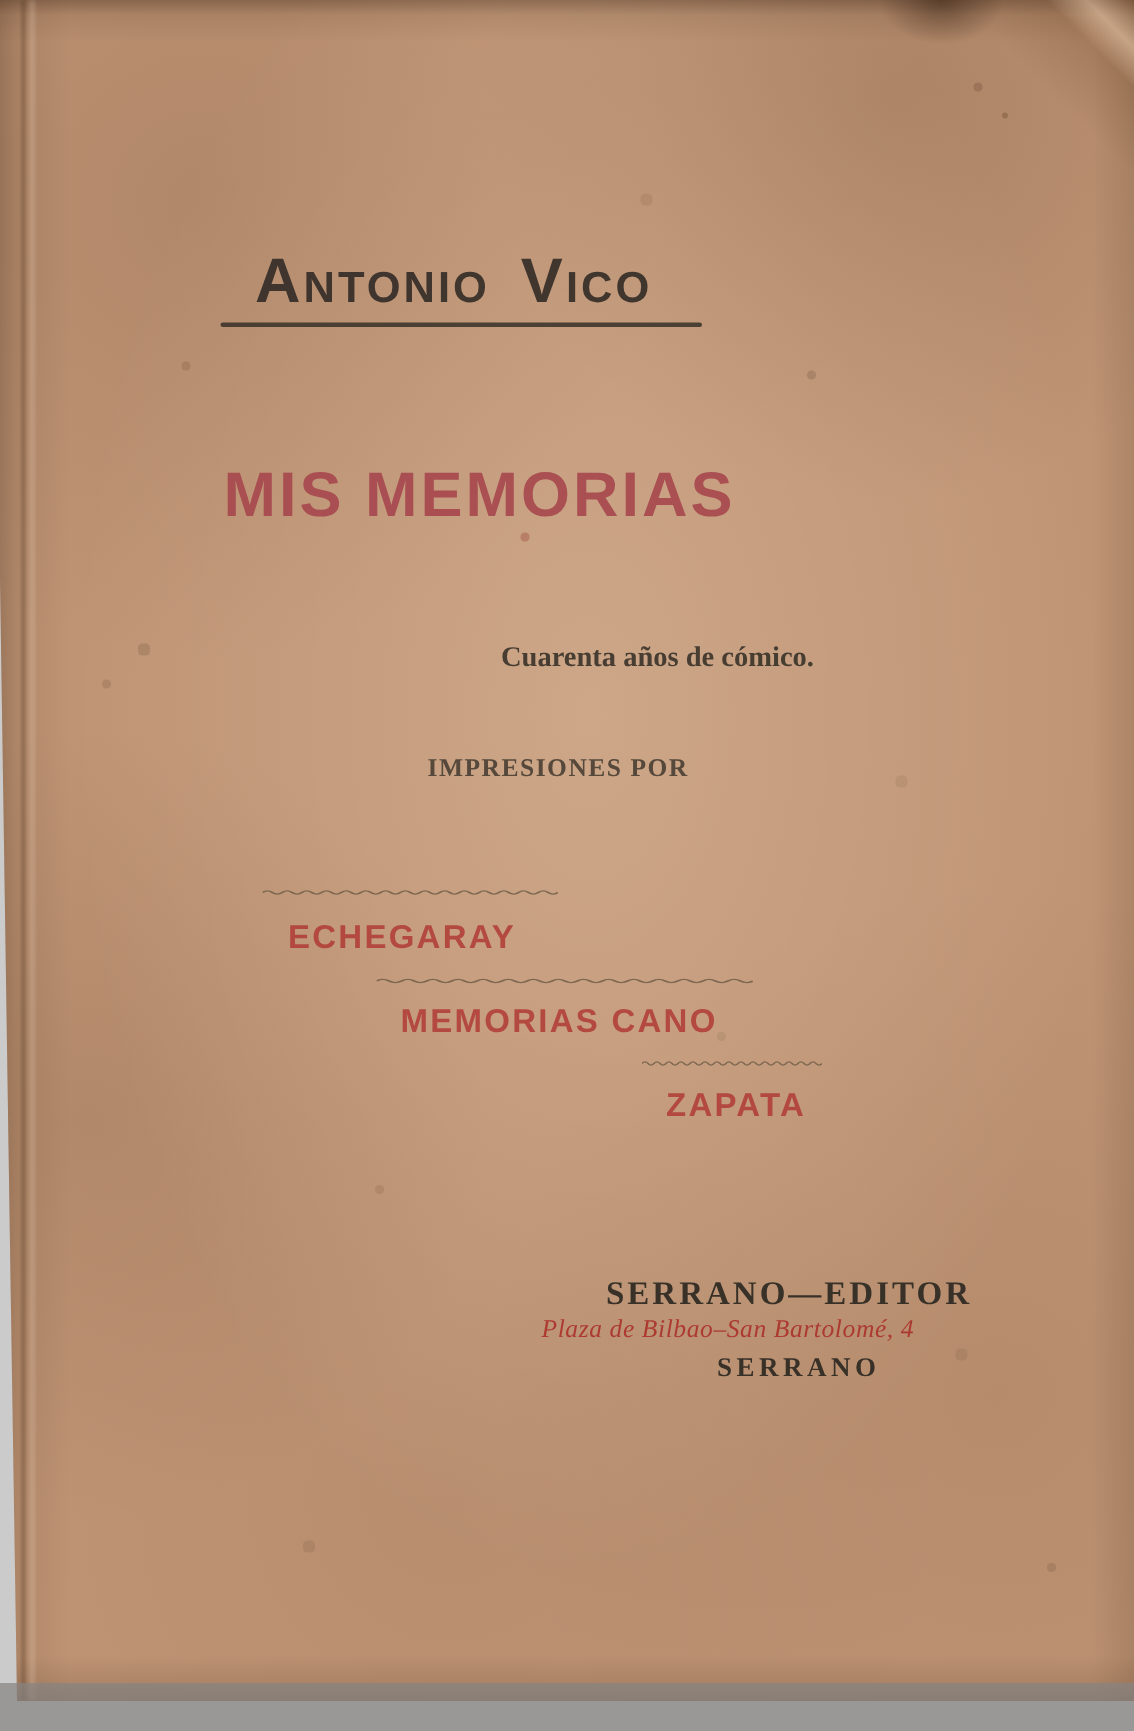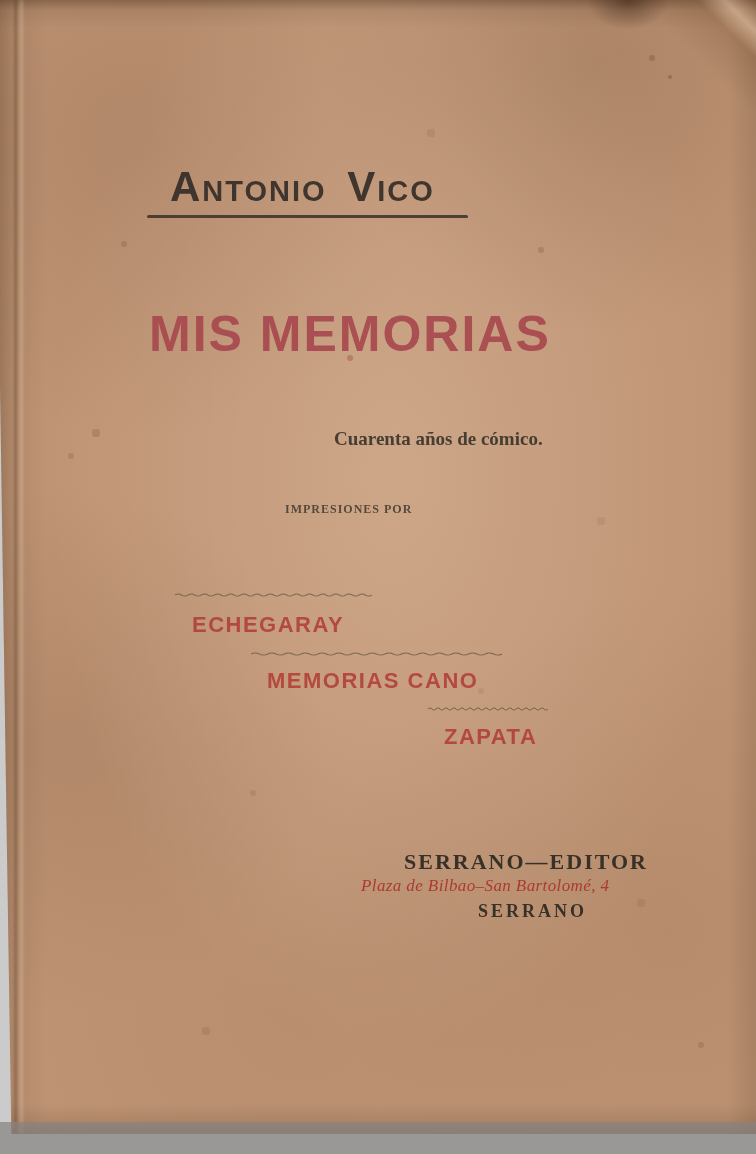--- a/index.html
+++ b/index.html
@@ -58,32 +58,32 @@
     font-size:42px;font-weight:700;line-height:1;
     font-variant:small-caps;letter-spacing:2px;word-spacing:7px;
     color:#38302a;opacity:0.94;white-space:nowrap;
   }
   .author-underline{
     position:absolute;left:147px;top:215px;width:321px;height:3px;
     background:#3a332a;opacity:0.88;border-radius:2px;
   }
   .title{
     position:absolute;left:149px;top:309px;
-    font-size:50px;font-weight:700;line-height:1;
+    font-size:42px;font-weight:700;line-height:1;
     letter-spacing:2px;color:#a8494f;opacity:0.93;white-space:nowrap;
   }
   .subtitle{
     position:absolute;left:334px;top:429px;
     font-family:"Liberation Serif", serif;font-weight:700;
     font-size:19px;line-height:1;color:#3c352b;opacity:0.92;white-space:nowrap;
   }
   .impresiones{
     position:absolute;left:285px;top:503px;
     font-family:"Liberation Serif", serif;font-weight:700;
-    font-size:12px;letter-spacing:1px;line-height:1;
+    font-size:17px;letter-spacing:1px;line-height:1;
     color:#4a4034;opacity:0.9;white-space:nowrap;
   }
   .cname{
     position:absolute;font-size:22px;font-weight:700;line-height:1;
     letter-spacing:1.5px;color:#b2423a;opacity:0.92;white-space:nowrap;margin-top:44px;
   }
   .cname1{left:192px;top:570px;}
   .cname2{left:267px;top:626px;}
   .cname3{left:444px;top:682px;}
   .wave{position:absolute;height:5px;opacity:0.8;}

